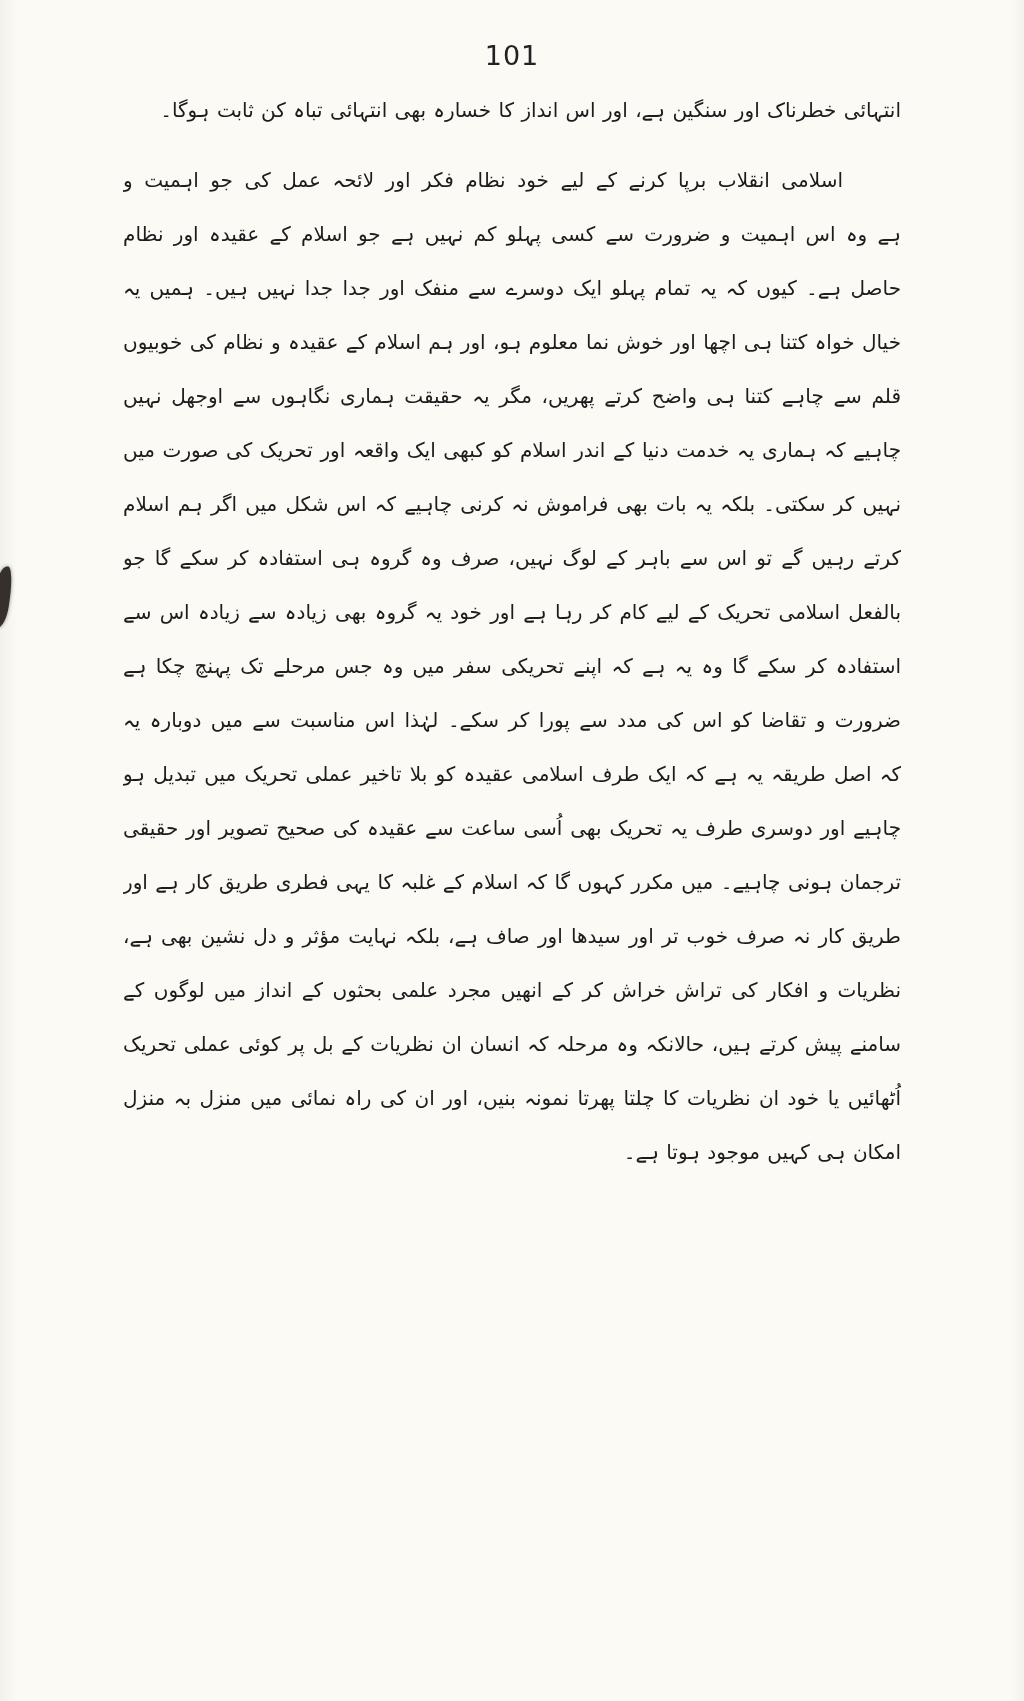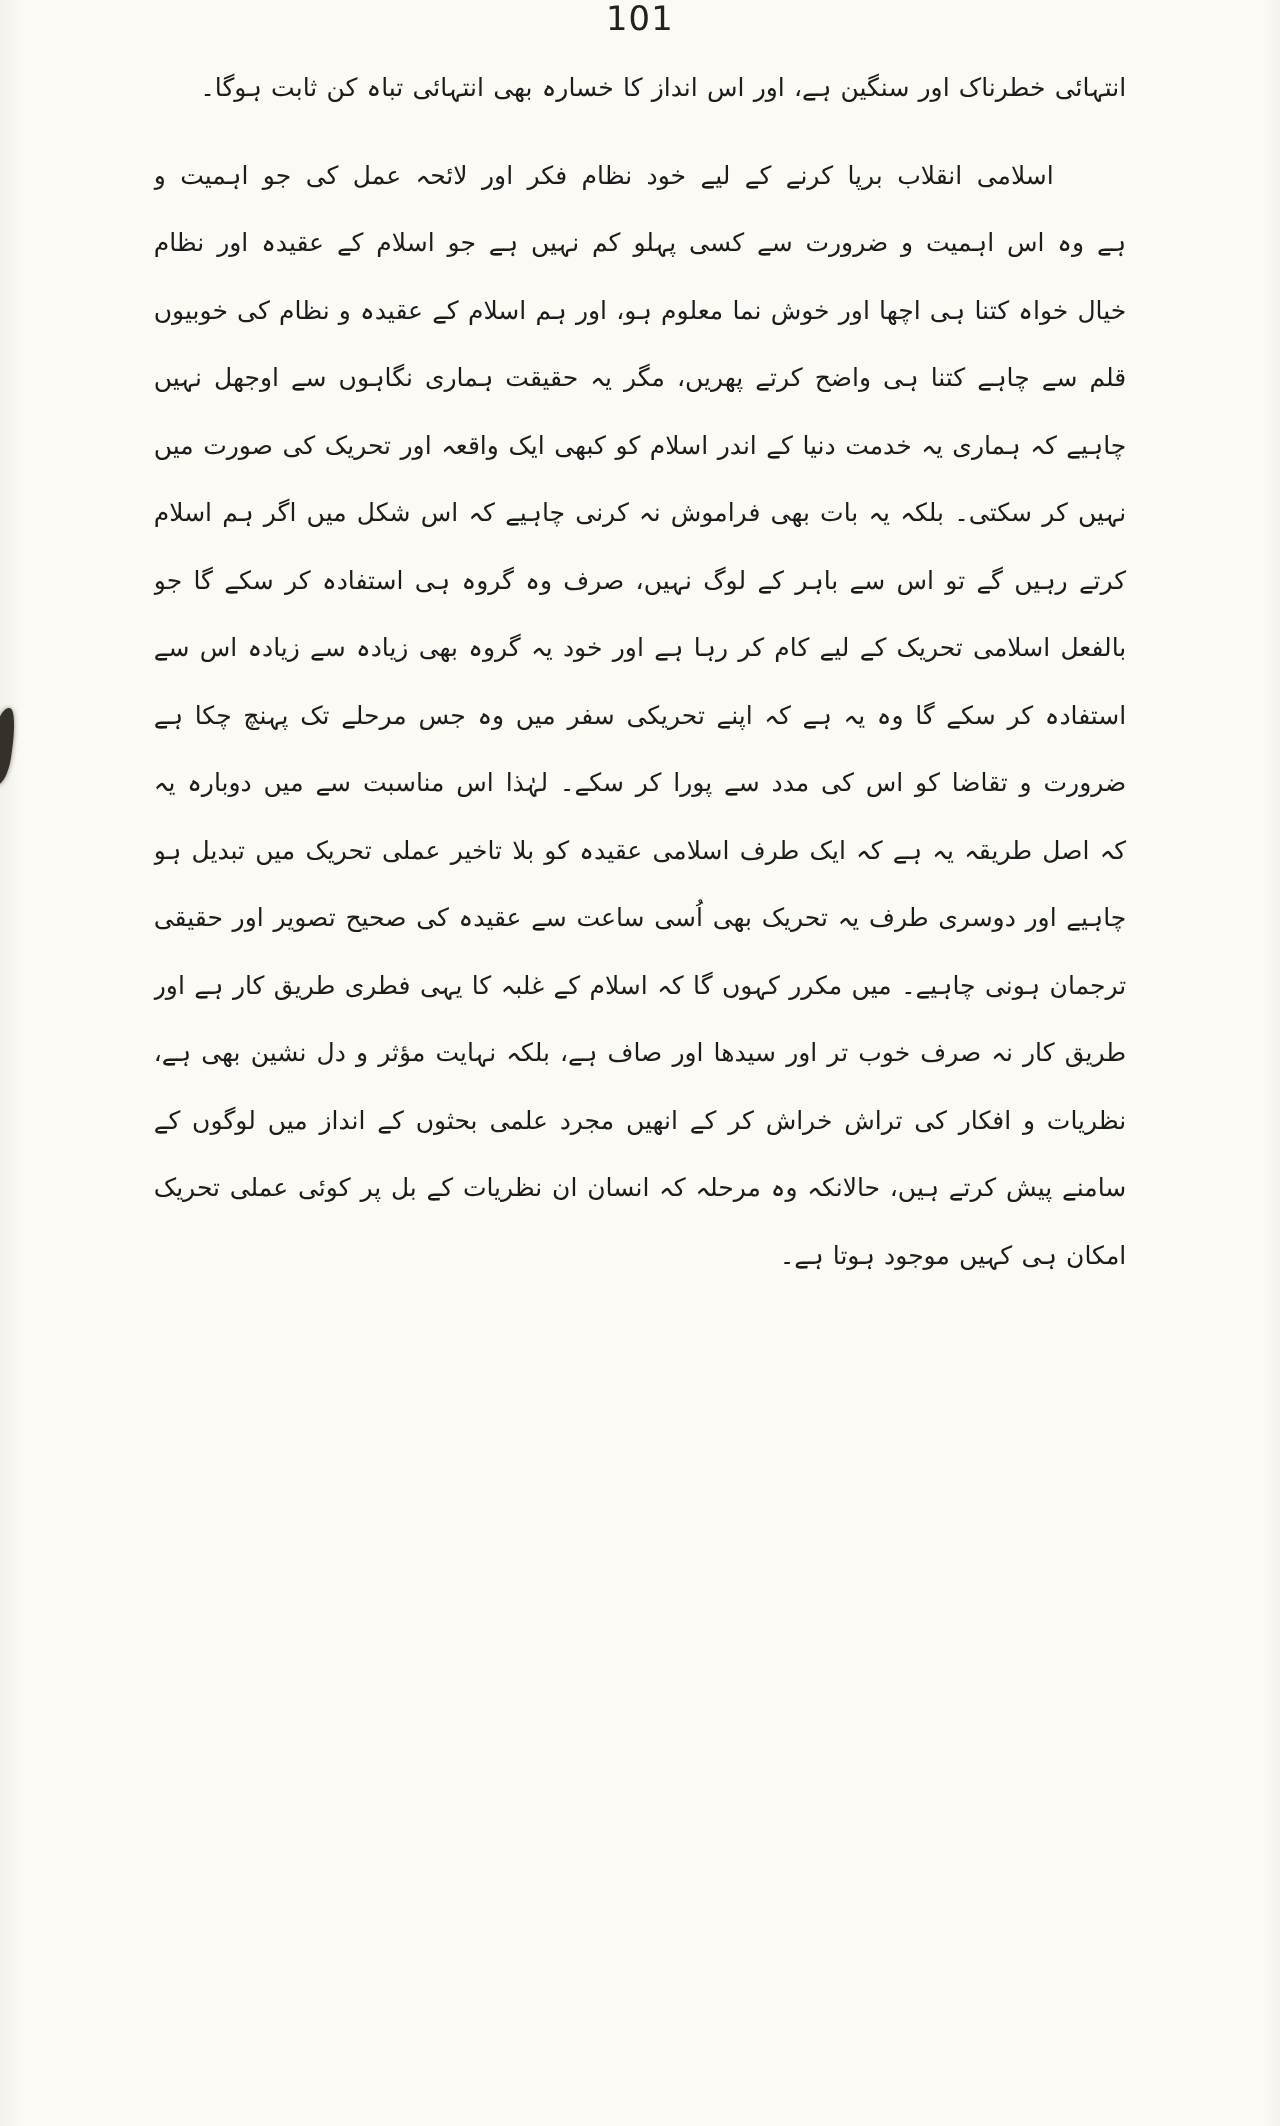--- a/index.html
+++ b/index.html
@@ -21,20 +21,21 @@
     position: relative;
     width: 1024px;
     height: 1701px;
     background:
       linear-gradient(90deg, rgba(0,0,0,0.035) 0, rgba(0,0,0,0) 18px),
       linear-gradient(270deg, rgba(0,0,0,0.03) 0, rgba(0,0,0,0) 14px),
       var(--paper);
   }
   .page-number {
     text-align: center;
+    padding-top: 40px;
     font-size: 27px;
     letter-spacing: 1px;
     color: #222;
   }
   .text-block {
     direction: rtl;
     unicode-bidi: embed;
     width: 778px;
     margin: 12px auto 0 auto;
   }
@@ -77,33 +78,35 @@
 
   <div class="page-number">101</div>
 
   <div class="text-block">
     <div class="para para1">
         <div class="line last">انتہائی خطرناک اور سنگین ہے، اور اس انداز کا خسارہ بھی انتہائی تباہ کن ثابت ہوگا۔</div>
       </div>
     <div class="para para2">
         <div class="line">اسلامی انقلاب برپا کرنے کے لیے خود نظام فکر اور لائحہ عمل کی جو اہمیت و ضرورت</div>
         <div class="line">ہے وہ اس اہمیت و ضرورت سے کسی پہلو کم نہیں ہے جو اسلام کے عقیدہ اور نظام حیات کو</div>
+        <div class="line">حاصل ہے۔ کیوں کہ یہ تمام پہلو ایک دوسرے سے منفک اور جدا جدا نہیں ہیں۔ ہمیں یہ</div>
         <div class="line">خیال خواہ کتنا ہی اچھا اور خوش نما معلوم ہو، اور ہم اسلام کے عقیدہ و نظام کی خوبیوں کو زبان و</div>
         <div class="line">قلم سے چاہے کتنا ہی واضح کرتے پھریں، مگر یہ حقیقت ہماری نگاہوں سے اوجھل نہیں ہونی</div>
         <div class="line">چاہیے کہ ہماری یہ خدمت دنیا کے اندر اسلام کو کبھی ایک واقعہ اور تحریک کی صورت میں برپا</div>
         <div class="line">نہیں کر سکتی۔ بلکہ یہ بات بھی فراموش نہ کرنی چاہیے کہ اس شکل میں اگر ہم اسلام کو پیش</div>
         <div class="line">کرتے رہیں گے تو اس سے باہر کے لوگ نہیں، صرف وہ گروہ ہی استفادہ کر سکے گا جو</div>
         <div class="line">بالفعل اسلامی تحریک کے لیے کام کر رہا ہے اور خود یہ گروہ بھی زیادہ سے زیادہ اس سے جو</div>
         <div class="line">استفادہ کر سکے گا وہ یہ ہے کہ اپنے تحریکی سفر میں وہ جس مرحلے تک پہنچ چکا ہے اس مرحلے کی</div>
         <div class="line">ضرورت و تقاضا کو اس کی مدد سے پورا کر سکے۔ لہٰذا اس مناسبت سے میں دوبارہ یہ کہوں گا</div>
         <div class="line">کہ اصل طریقہ یہ ہے کہ ایک طرف اسلامی عقیدہ کو بلا تاخیر عملی تحریک میں تبدیل ہو جانا</div>
         <div class="line">چاہیے اور دوسری طرف یہ تحریک بھی اُسی ساعت سے عقیدہ کی صحیح تصویر اور حقیقی</div>
         <div class="line">ترجمان ہونی چاہیے۔ میں مکرر کہوں گا کہ اسلام کے غلبہ کا یہی فطری طریق کار ہے اور یہ</div>
         <div class="line">طریق کار نہ صرف خوب تر اور سیدھا اور صاف ہے، بلکہ نہایت مؤثر و دل نشین بھی ہے،</div>
         <div class="line">نظریات و افکار کی تراش خراش کر کے انھیں مجرد علمی بحثوں کے انداز میں لوگوں کے</div>
         <div class="line">سامنے پیش کرتے ہیں، حالانکہ وہ مرحلہ کہ انسان ان نظریات کے بل پر کوئی عملی تحریک</div>
+        <div class="line">اُٹھائیں یا خود ان نظریات کا چلتا پھرتا نمونہ بنیں، اور ان کی راہ نمائی میں منزل بہ منزل</div>
         <div class="line last">امکان ہی کہیں موجود ہوتا ہے۔</div>
       </div>
   </div>
 
   <div class="scan-smudge"></div>
 
 </div>
 
 </body></html>

